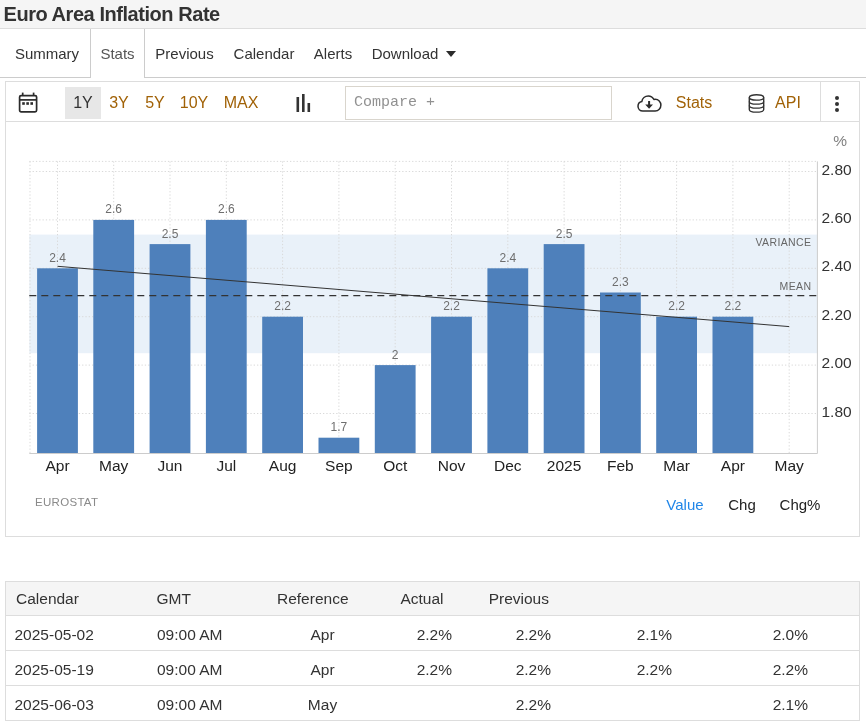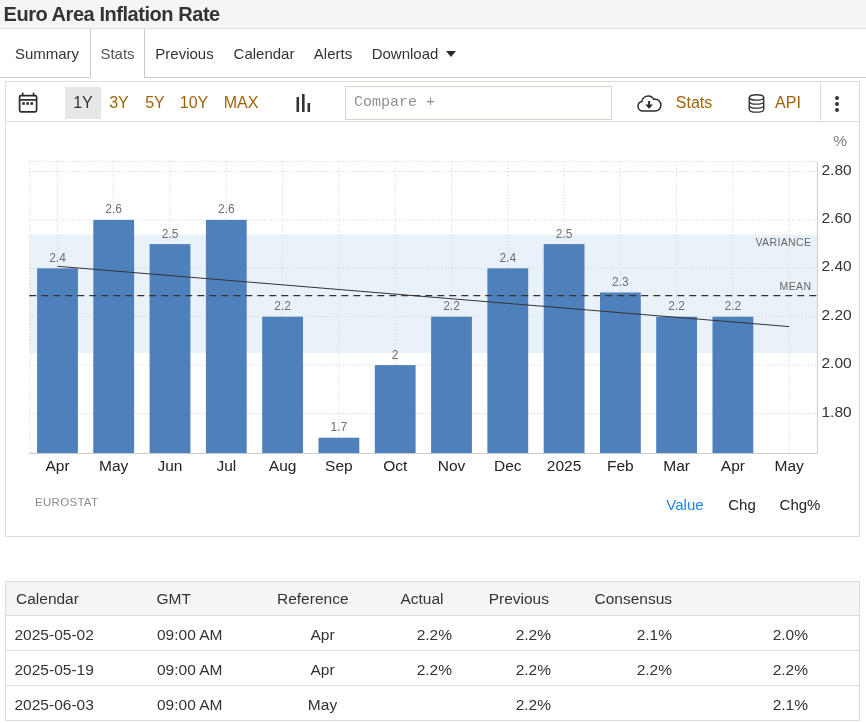--- a/index.html
+++ b/index.html
@@ -169,21 +169,20 @@
   </svg>
 </div>
 
 <div class="tblwrap">
   <div class="thead">
     <span class="tc th" style="left:10px;">Calendar</span>
     <span class="tc th" style="left:150.5px;">GMT</span>
     <span class="tc th" style="left:271px;text-align:right;">Reference</span>
     <span class="tc th r" style="left:443px; width:100px;">Previous</span>
     <span class="tc th r" style="left:337.5px; width:100px;">Actual</span>
-    <span class="tc th r" style="left:566px; width:100px;">Consensus</span>
   </div>
   <div class="trow" style="top:34px;">
     <span class="tc" style="left:8.5px;">2025-05-02</span>
     <span class="tc" style="left:151px;">09:00 AM</span>
     <span class="tc c" style="left:286.5px; width:60px;">Apr</span>
     <span class="tc r" style="left:346px; width:100px;">2.2%</span>
     <span class="tc r" style="left:445px; width:100px;">2.2%</span>
     <span class="tc r" style="left:566px; width:100px;">2.1%</span>
     <span class="tc r" style="left:702px; width:100px;">2.0%</span>
   </div>

